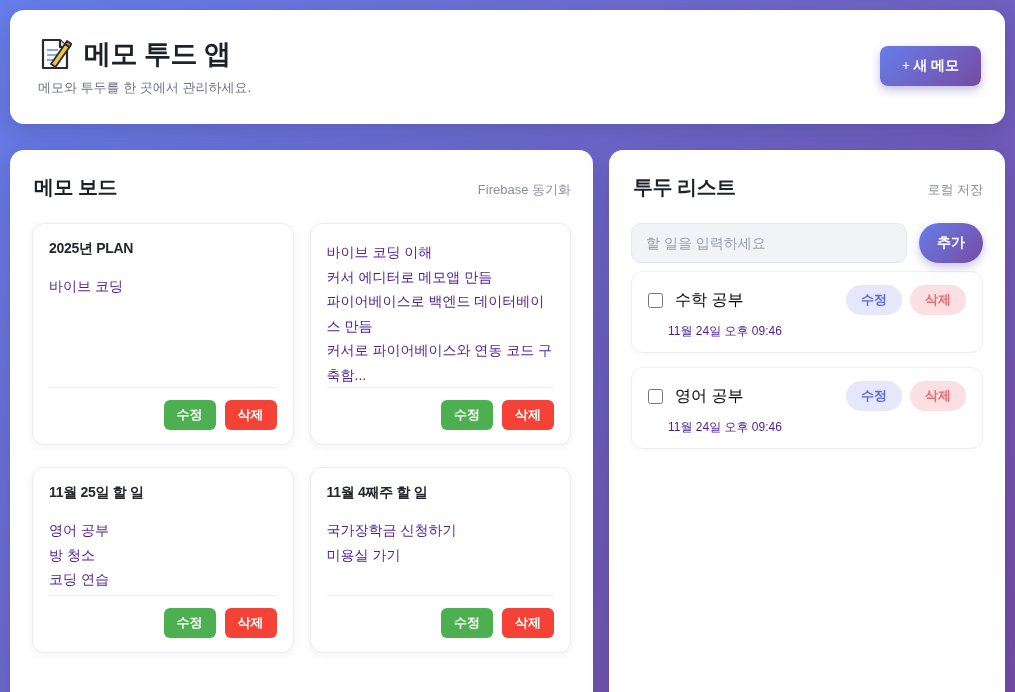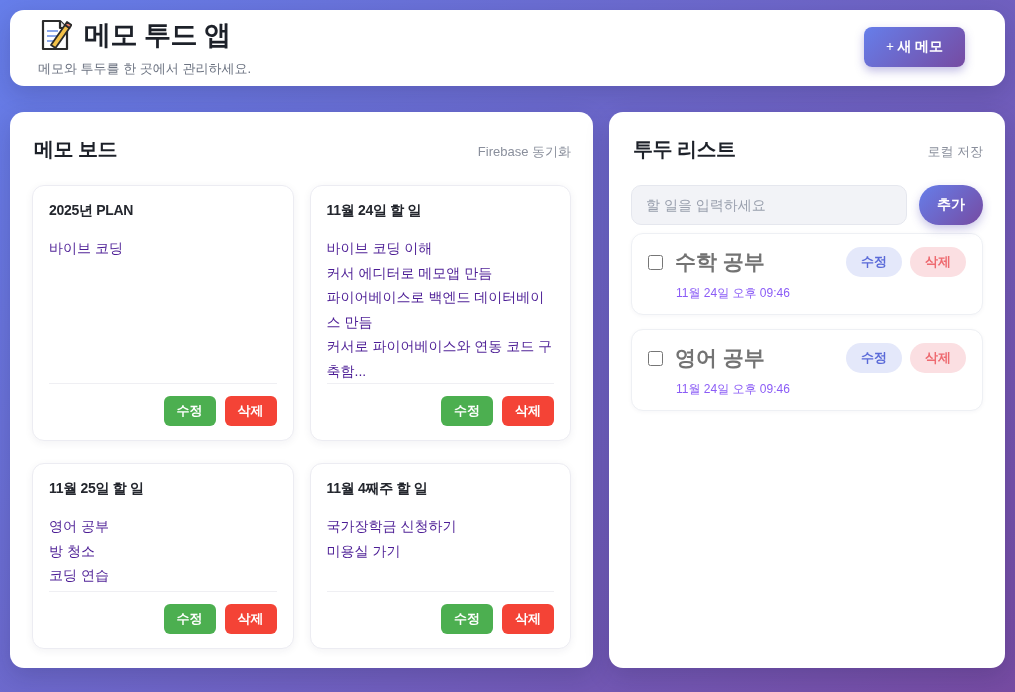--- a/index.html
+++ b/index.html
@@ -9,22 +9,22 @@
     background: linear-gradient(135deg, #667eea 0%, #764ba2 100%);
     padding: 10px;
     color: #23262f;
   }
 
   
   .header-card {
     background: #ffffff;
     border-radius: 14px;
     box-shadow: 0 8px 24px rgba(20, 20, 60, 0.18);
-    padding: 16px 40px 18px 28px;
-    height: 76px;
+    padding: 16px 24px 18px 28px;
+    height: 114px;
     display: flex;
     align-items: center;
     justify-content: space-between;
     margin-bottom: 26px;
   }
   .title-row { display: flex; align-items: center; gap: 12px; }
   .app-icon { width: 34px; height: 34px; flex: 0 0 auto; }
   .app-title { font-size: 27px; font-weight: 800; letter-spacing: -0.5px; color: #1d2129; }
   .app-subtitle { font-size: 13px; color: #6b7280; margin-top: 7px; }
   .btn-gradient {
@@ -130,34 +130,34 @@
   .todo-item {
     border: 1px solid #eef0f4;
     border-radius: 12px;
     box-shadow: 0 1px 4px rgba(30, 30, 70, 0.04);
     padding: 13px 16px 12px 16px;
     margin: 0 2px 14px 2px;
     background: #ffffff;
   }
   .todo-top { display: flex; align-items: center; gap: 12px; }
   .todo-check { width: 15px; height: 15px; cursor: pointer; accent-color: #667eea; }
-  .todo-text { font-size: 21px; font-weight: 700; color: #737373; }
+  .todo-text { font-size: 16px; font-weight: 400; color: #000000; }
   .todo-pills { margin-left: auto; display: flex; gap: 8px; }
   .pill-edit, .pill-delete {
     border: none;
     cursor: pointer;
     font-family: inherit;
     font-size: 13px;
     font-weight: 600;
     padding: 6px 15px;
     border-radius: 999px;
   }
   .pill-edit { background: #e4e8fa; color: #5a6ad8; }
   .pill-delete { background: #fbdfe2; color: #ee6a70; }
-  .todo-time { font-size: 12px; color: #8b5cf6; margin: 8px 0 0 28px; }
+  .todo-time { font-size: 12px; color: #4c1d95; margin: 8px 0 0 20px; }
 </style>
 </head>
 <body>
 
 <header class="header-card">
   <div class="header-left">
     <div class="title-row">
       <svg class="app-icon" viewBox="0 0 34 34" aria-hidden="true">
         <path d="M5 3 h17 l7 7 v21 H5 z" fill="#ffffff" stroke="#2b2b2b" stroke-width="2.2" stroke-linejoin="round"></path>
         <path d="M22 3 v7 h7" fill="#e8e8e8" stroke="#2b2b2b" stroke-width="2.2" stroke-linejoin="round"></path>
@@ -187,21 +187,20 @@
       <article class="memo-card">
         <h3 class="memo-title">2025년 PLAN</h3>
         <p class="memo-content">바이브 코딩</p>
         <div class="memo-footer">
           <button class="btn-edit">수정</button>
           <button class="btn-delete">삭제</button>
         </div>
       </article>
 
       <article class="memo-card">
-        <h3 class="memo-title">11월 24일 할 일</h3>
         <p class="memo-content">바이브 코딩 이해
 커서 에디터로 메모앱 만듬
 파이어베이스로 백엔드 데이터베이스 만듬
 커서로 파이어베이스와 연동 코드 구축함...</p>
         <div class="memo-footer">
           <button class="btn-edit">수정</button>
           <button class="btn-delete">삭제</button>
         </div>
       </article>
 

